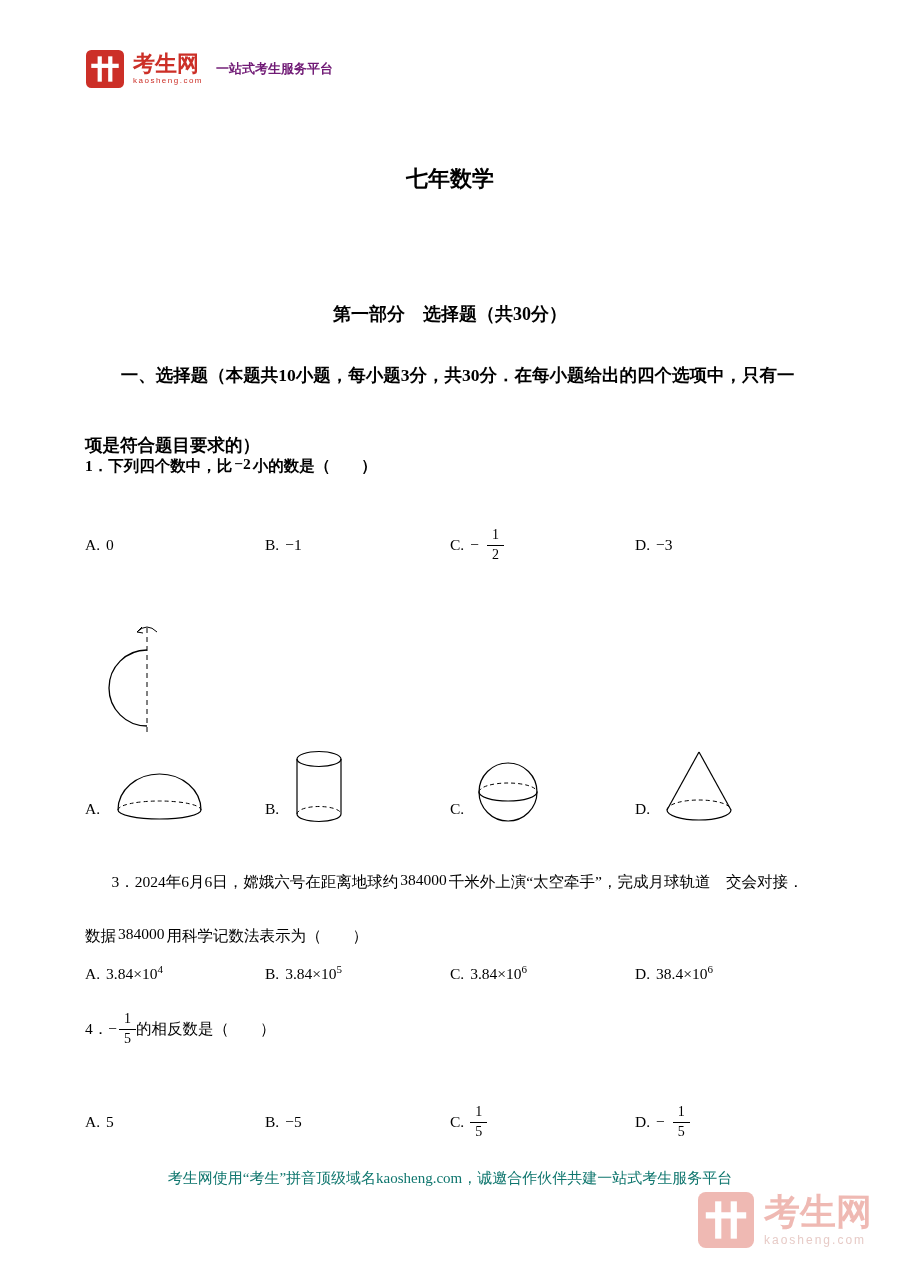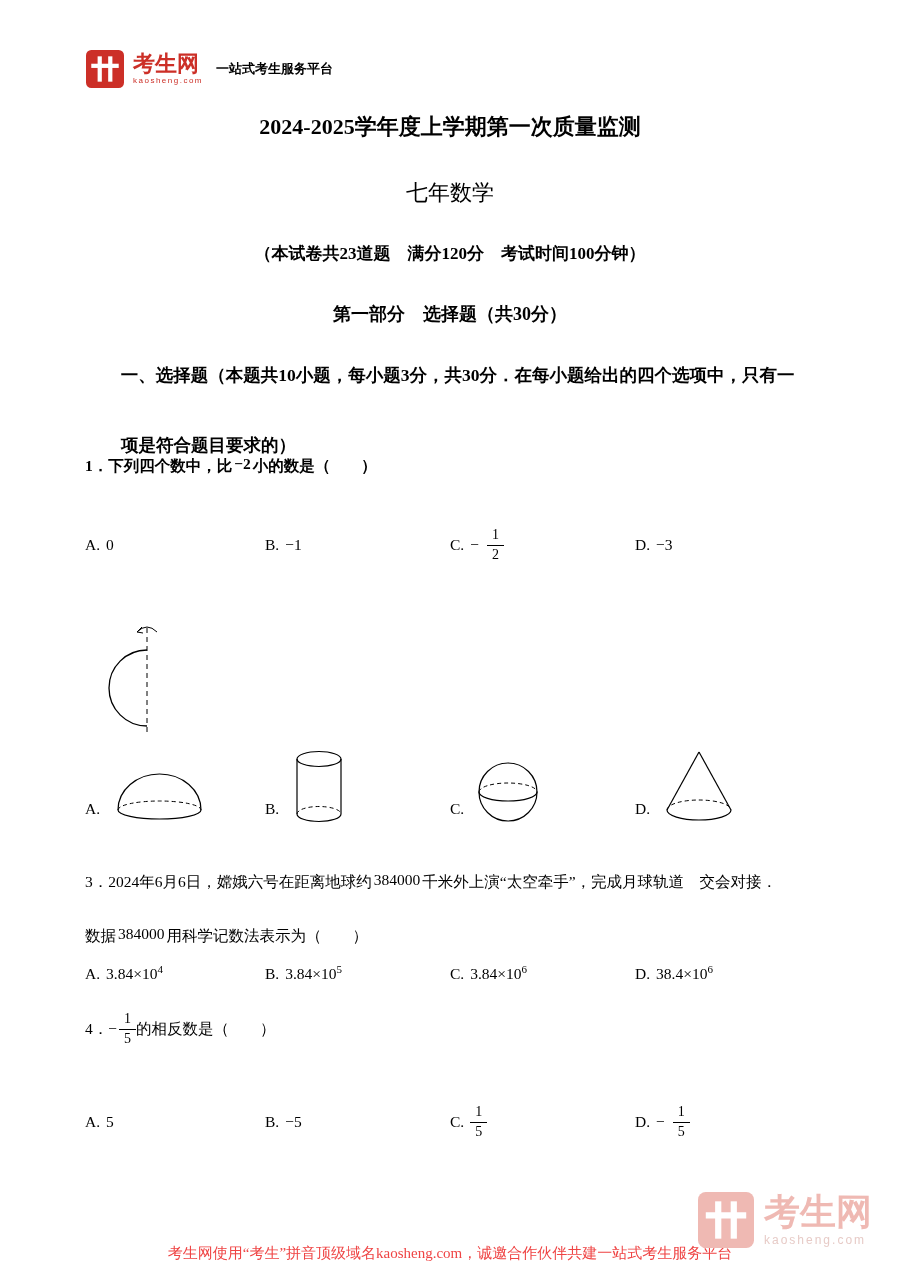--- a/index.html
+++ b/index.html
@@ -5,36 +5,36 @@
   html,body{margin:0;padding:0;background:#fff;}
   .page{position:relative;width:900px;height:1273px;background:#fff;overflow:hidden;
         font-family:"Liberation Serif","DejaVu Serif",serif;color:#000;}
 
   
   .logo{position:absolute;left:86px;top:50px;display:flex;align-items:center;gap:9px;}
   .logo-icon{width:38px;height:38px;flex:0 0 auto;}
   .logo-textcol{display:flex;flex-direction:column;line-height:1;}
   .logo-name{font-size:22px;font-weight:700;color:#cc2f27;font-family:"Liberation Sans",sans-serif;}
   .logo-domain{font-size:8px;color:#cc2f27;letter-spacing:1.5px;margin-top:2px;font-family:"Liberation Sans",sans-serif;}
-  .logo-tagline{font-size:13px;font-weight:700;color:#000000;margin-left:4px;align-self:center;
+  .logo-tagline{font-size:13px;font-weight:700;color:#701a75;margin-left:4px;align-self:center;
         font-family:"Liberation Sans",sans-serif;}
 
   .center{position:absolute;left:0;width:100%;text-align:center;}
   .title{top:112px;font-size:22px;font-weight:700;}
-  .subject{top:178px;font-size:22px;font-weight:400;}
+  .subject{top:164px;font-size:22px;font-weight:700;}
   .meta{top:242px;font-size:17px;font-weight:700;}
   .part{top:302px;font-size:18px;font-weight:700;text-align:center;}
 
   .lefttext{position:absolute;left:85px;right:70px;}
   .secline1{top:363px;font-size:17.5px;font-weight:700;text-align:center;}
-  .secline2{top:433px;font-size:17.5px;font-weight:700;margin-left:36px;}
+  .secline2{top:433px;font-size:17.5px;font-weight:700;}
   .qtext{font-size:15.5px;}
   .q1text{top:456px;font-weight:bold;}
   .q2text{top:596px;}
-  .q3line1{top:871px;line-height:1.45;}
+  .q3line1{top:871px;line-height:1.45;text-align:center;}
   .q3line2{top:926px;}
   .q4row{top:1012px;display:flex;align-items:center;}
 
   .optrow{position:absolute;left:85px;width:740px;display:grid;
           grid-template-columns:180px 185px 185px 1fr;align-items:center;font-size:15.5px;}
   .q1opts{top:522px;min-height:46px;}
   .q3opts{top:956px;min-height:36px;}
   .q4opts{top:1098px;min-height:48px;}
   .opt{display:flex;align-items:center;gap:6px;}
 
@@ -46,21 +46,21 @@
   .figure{position:absolute;left:85px;top:620px;}
 
   .frac{display:inline-flex;flex-direction:column;align-items:center;line-height:1.05;
         font-size:14px;vertical-align:middle;}
   .frac .ftop{padding:0 5px 2px;border-bottom:1px solid #000;}
   .frac .fbot{padding-top:2px;}
   .fsign{margin-right:2px;}
   sup.exp{font-size:11px;vertical-align:super;line-height:0;}
   .mathnum{position:relative;top:-2px;padding:0 2px;}
 
-  .footer{position:absolute;left:0;width:100%;top:1244px;text-align:center;font-size:15px;color:#ef4444;}
+  .footer{position:absolute;left:0;width:100%;top:1169px;text-align:center;font-size:15px;color:#0f766e;}
 
   
   .watermark{position:absolute;right:28px;top:1192px;display:flex;align-items:center;gap:10px;}
   .wm-icon{width:56px;height:56px;}
   .wm-textcol{display:flex;flex-direction:column;line-height:1;}
   .wm-name{font-size:36px;font-weight:700;color:#efb9b3;font-family:"Liberation Sans",sans-serif;}
   .wm-domain{font-size:12px;color:#e7cbc7;letter-spacing:2px;margin-top:4px;font-family:"Liberation Sans",sans-serif;}
 
   svg{display:block;}
 </style>
@@ -76,23 +76,21 @@
       <line x1="23" y1="6" x2="23" y2="30" stroke="#fff" stroke-width="4"></line>
       <line x1="5" y1="15" x2="31" y2="15" stroke="#fff" stroke-width="4"></line>
     </svg>
     <div class="logo-textcol">
       <span class="logo-name">考生网</span>
       <span class="logo-domain">kaosheng.com</span>
     </div>
     <span class="logo-tagline">一站式考生服务平台</span>
   </div>
 
-  <div class="center title">2024-2025学年度上学期第一次质量监测</div>
   <div class="center subject">七年数学</div>
-  <div class="center meta">（本试卷共23道题　满分120分　考试时间100分钟）</div>
   <div class="center part">第一部分　选择题（共30分）</div>
 
   <div class="lefttext secline1">一、选择题（本题共10小题，每小题3分，共30分．在每小题给出的四个选项中，只有一</div>
   <div class="lefttext secline2">项是符合题目要求的）</div>
 
   <div class="lefttext qtext q1text">
     <span>1．下列四个数中，比</span><span class="mathnum">−2</span><span>小的数是（　　）</span>
   </div>
   <div class="optrow q1opts">
     <div class="opt">

